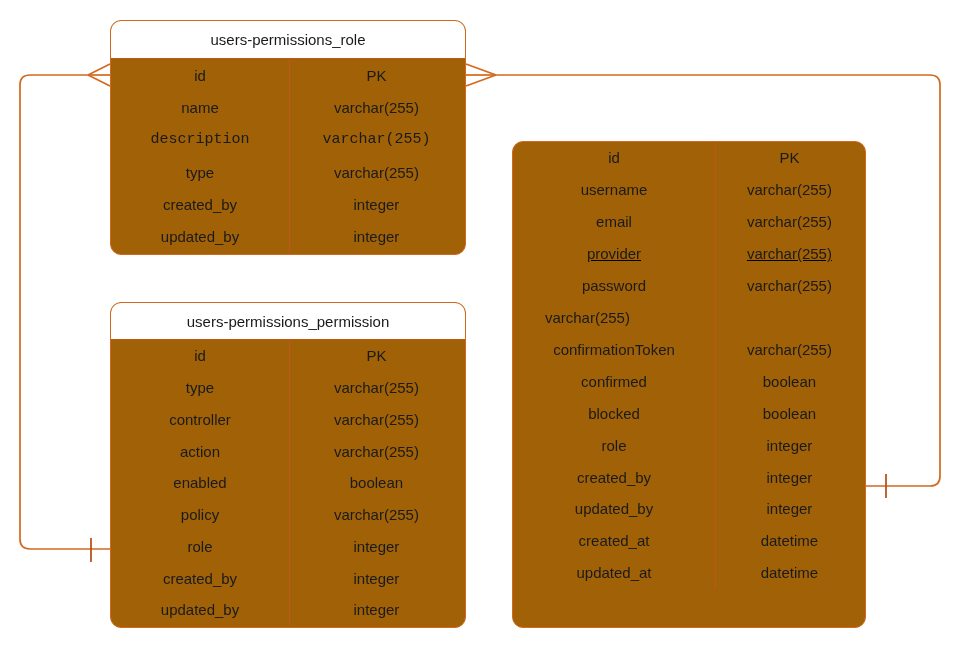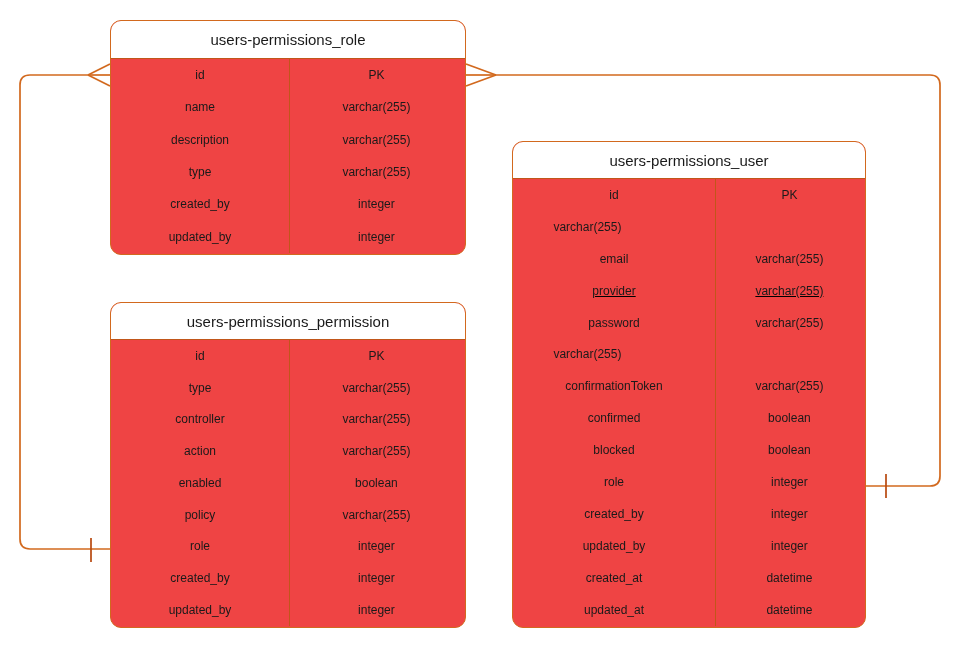--- a/index.html
+++ b/index.html
@@ -25,21 +25,21 @@
     top: 0;
     width: 960px;
     height: 649px;
     pointer-events: none;
   }
   .entity {
     position: absolute;
     box-sizing: border-box;
     border: 1.6px solid #d2691e;
     border-radius: 11px;
-    background: #ef4444;
+    background: #a16207;
     overflow: hidden;
   }
   .entity-title {
     box-sizing: border-box;
     width: 100%;
     text-align: center;
     color: #1a1a1a;
     font-size: 15px;
     display: flex;
     align-items: center;
@@ -64,21 +64,21 @@
     width: 100%;
     box-sizing: border-box;
   }
   .attr-name,
   .attr-type {
     box-sizing: border-box;
     display: flex;
     align-items: center;
     justify-content: center;
     color: #1a1a1a;
-    font-size: 12px;
+    font-size: 15px;
     white-space: nowrap;
     overflow: hidden;
   }
 </style>
 </head>
 <body>
 
 <div id="canvas">
 
   <svg id="edge-layer" viewBox="0 0 960 649" width="960" height="649">
@@ -108,21 +108,21 @@
         <div class="entity-body" style="height: 193.8px;">
           <div class="col-divider" style="left: 178px; border-left-color: rgb(193, 86, 26);"></div>
           <div class="attr-row" style="height: 32.3px;">
             <div class="attr-name" style="width: 178px; color: rgb(26, 26, 26);">id</div>
             <div class="attr-type" style="width: 174.8px; color: rgb(26, 26, 26);">PK</div>
           </div>
           <div class="attr-row" style="height: 32.3px;">
             <div class="attr-name" style="width: 178px; color: rgb(26, 26, 26); text-align: center;">name</div>
             <div class="attr-type" style="width: 174.8px; color: rgb(26, 26, 26);">varchar(255)</div>
           </div>
-          <div class="attr-row" style="height: 32.3px;">
+          <div class="attr-row" style="height: 32.3px; font-family: Liberation Mono, monospace;">
             <div class="attr-name" style="width: 178px; color: rgb(26, 26, 26);">description</div>
             <div class="attr-type" style="width: 174.8px; color: rgb(26, 26, 26);">varchar(255)</div>
           </div>
           <div class="attr-row" style="height: 32.3px;">
             <div class="attr-name" style="width: 178px; color: rgb(26, 26, 26);">type</div>
             <div class="attr-type" style="width: 174.8px; color: rgb(26, 26, 26);">varchar(255)</div>
           </div>
           <div class="attr-row" style="height: 32.3px;">
             <div class="attr-name" style="width: 178px; color: rgb(26, 26, 26);">created_by</div>
             <div class="attr-type" style="width: 174.8px; color: rgb(26, 26, 26);">integer</div>
@@ -169,28 +169,28 @@
             <div class="attr-name" style="width: 178px; color: rgb(26, 26, 26);">created_by</div>
             <div class="attr-type" style="width: 174.8px; color: rgb(26, 26, 26);">integer</div>
           </div>
           <div class="attr-row" style="height: 31.7556px;">
             <div class="attr-name" style="width: 178px; color: rgb(26, 26, 26);">updated_by</div>
             <div class="attr-type" style="width: 174.8px; color: rgb(26, 26, 26);">integer</div>
           </div>
         </div>
       </div>
       <div class="entity" style="left: 512px; top: 141px; width: 354px; height: 487px; border-color: rgb(210, 105, 30);">
-        <div class="entity-title" style="height: 37px; border-bottom-color: rgb(193, 86, 26); color: rgb(26, 26, 26);">users-permissions_user</div>
         <div class="entity-body" style="height: 446.8px;">
           <div class="col-divider" style="left: 202px; border-left-color: rgb(193, 86, 26);"></div>
           <div class="attr-row" style="height: 31.9143px;">
             <div class="attr-name" style="width: 202px; color: rgb(26, 26, 26);">id</div>
             <div class="attr-type" style="width: 148.8px; color: rgb(26, 26, 26);">PK</div>
           </div>
           <div class="attr-row" style="height: 31.9143px;">
+            <div class="attr-name" style="width: 202px; color: rgb(26, 26, 26);">username</div>
             <div class="attr-type" style="width: 148.8px; color: rgb(26, 26, 26);">varchar(255)</div>
           </div>
           <div class="attr-row" style="height: 31.9143px;">
             <div class="attr-name" style="width: 202px; color: rgb(26, 26, 26);">email</div>
             <div class="attr-type" style="width: 148.8px; color: rgb(26, 26, 26);">varchar(255)</div>
           </div>
           <div class="attr-row" style="height: 31.9143px; text-decoration: underline;">
             <div class="attr-name" style="width: 202px; color: rgb(26, 26, 26);">provider</div>
             <div class="attr-type" style="width: 148.8px; color: rgb(26, 26, 26);">varchar(255)</div>
           </div>

